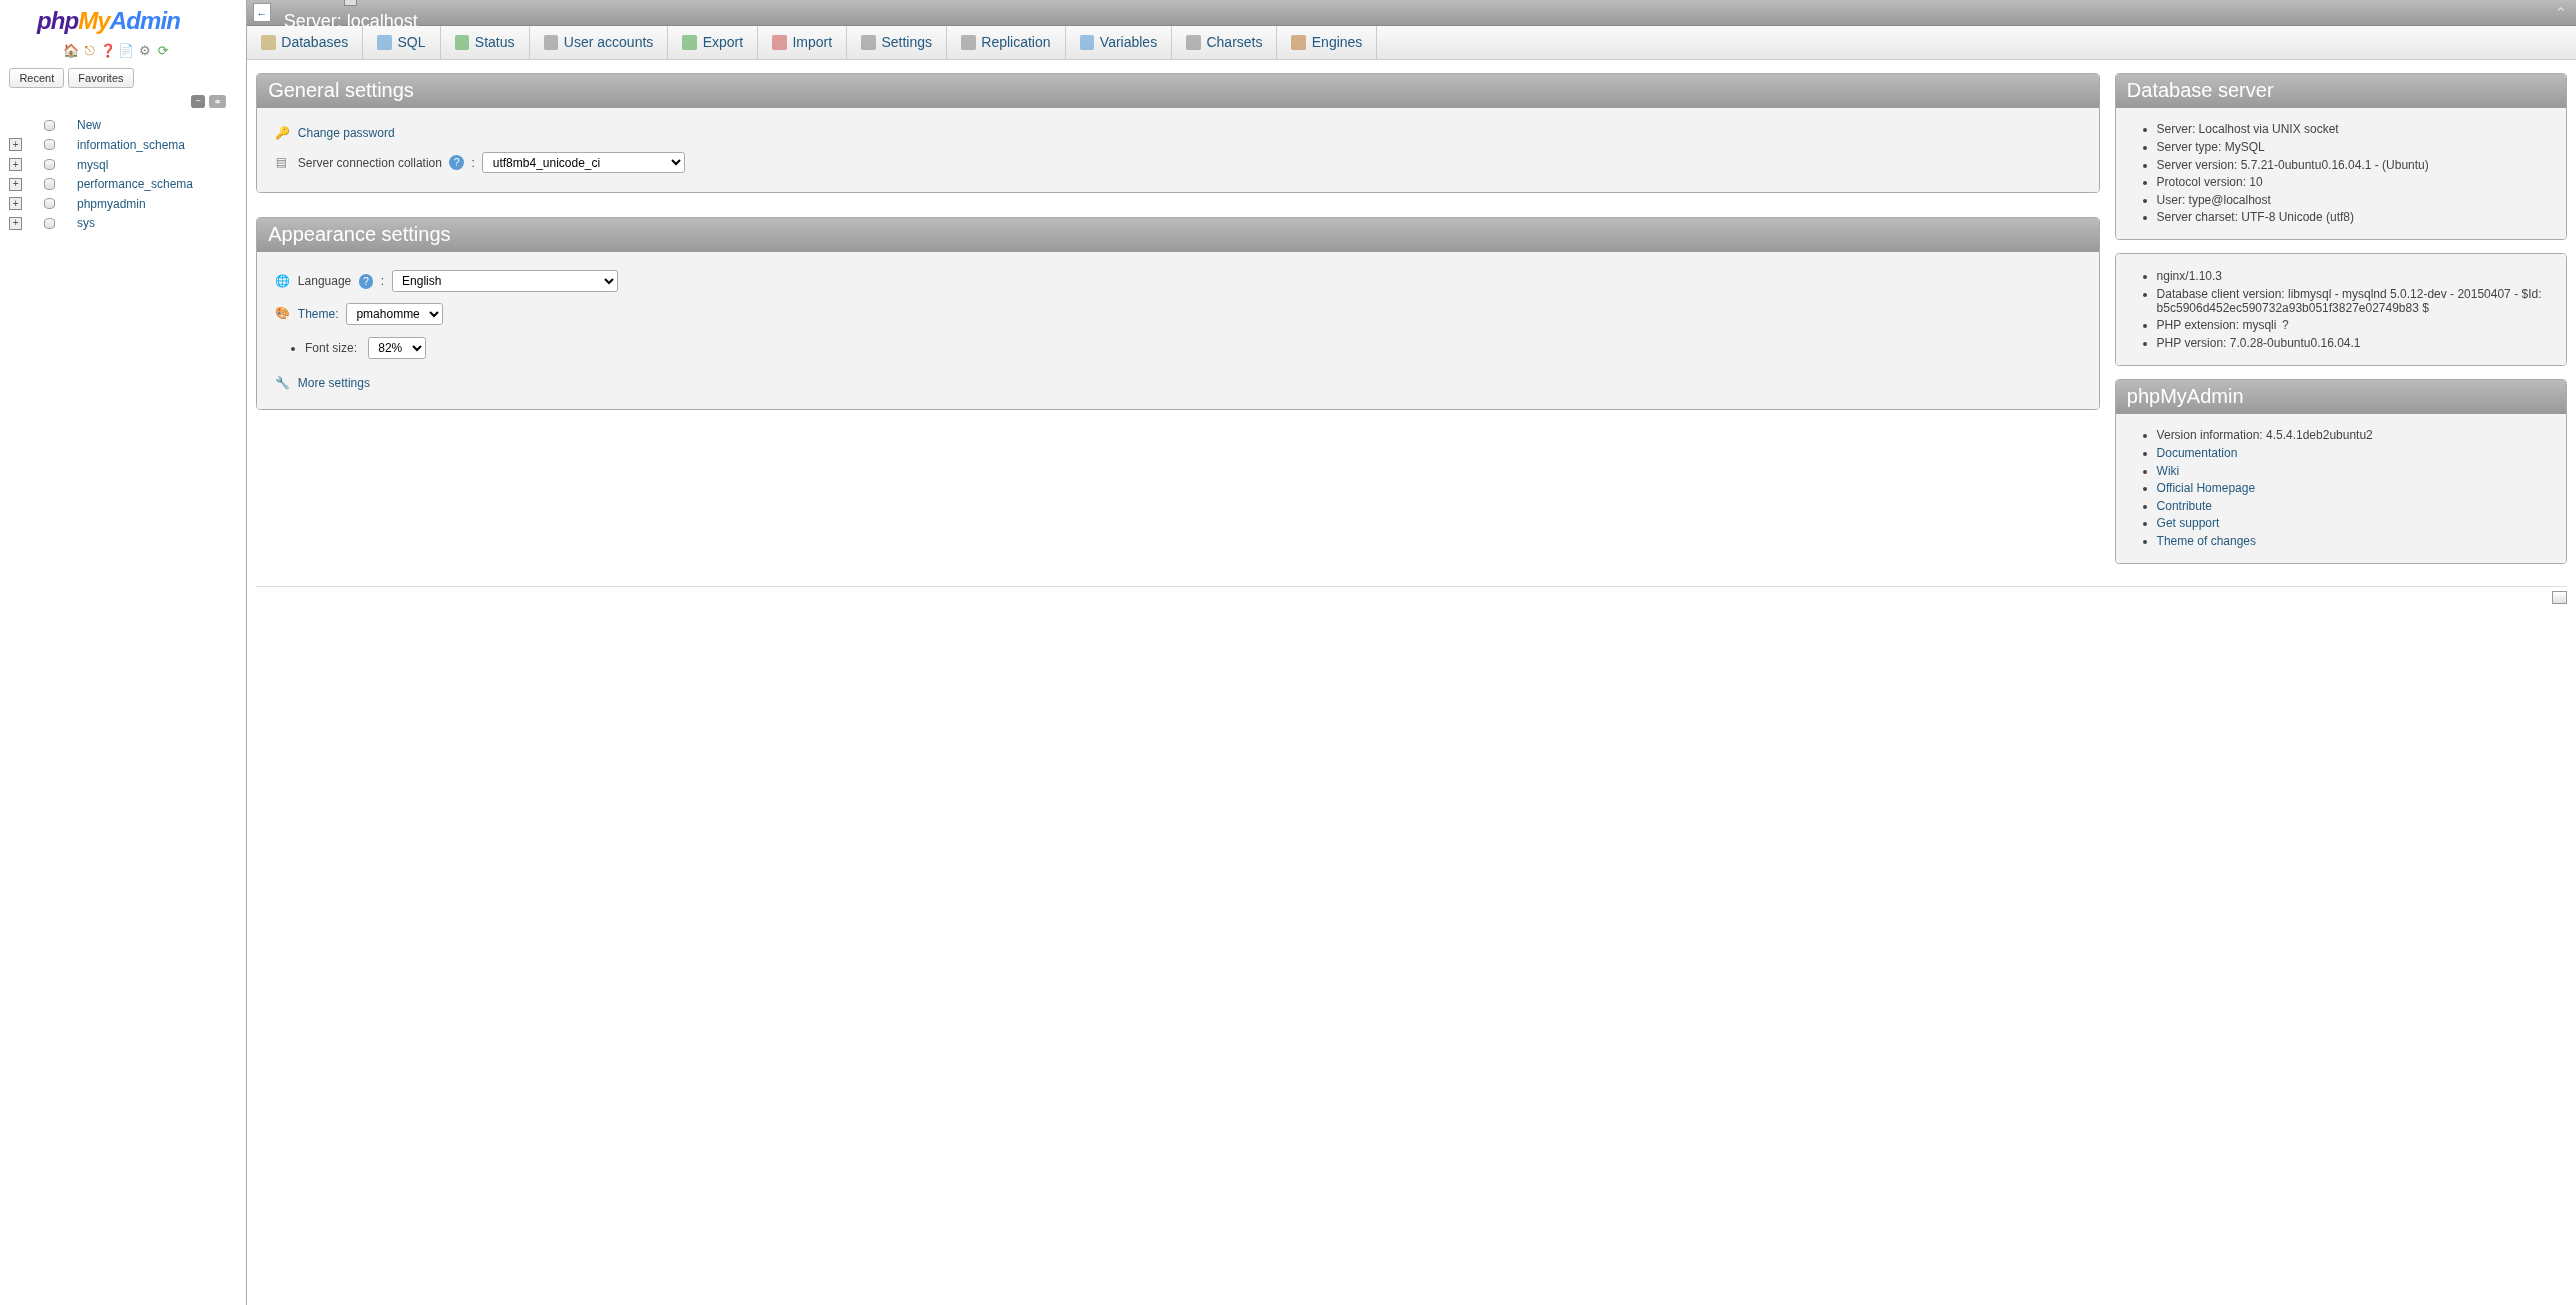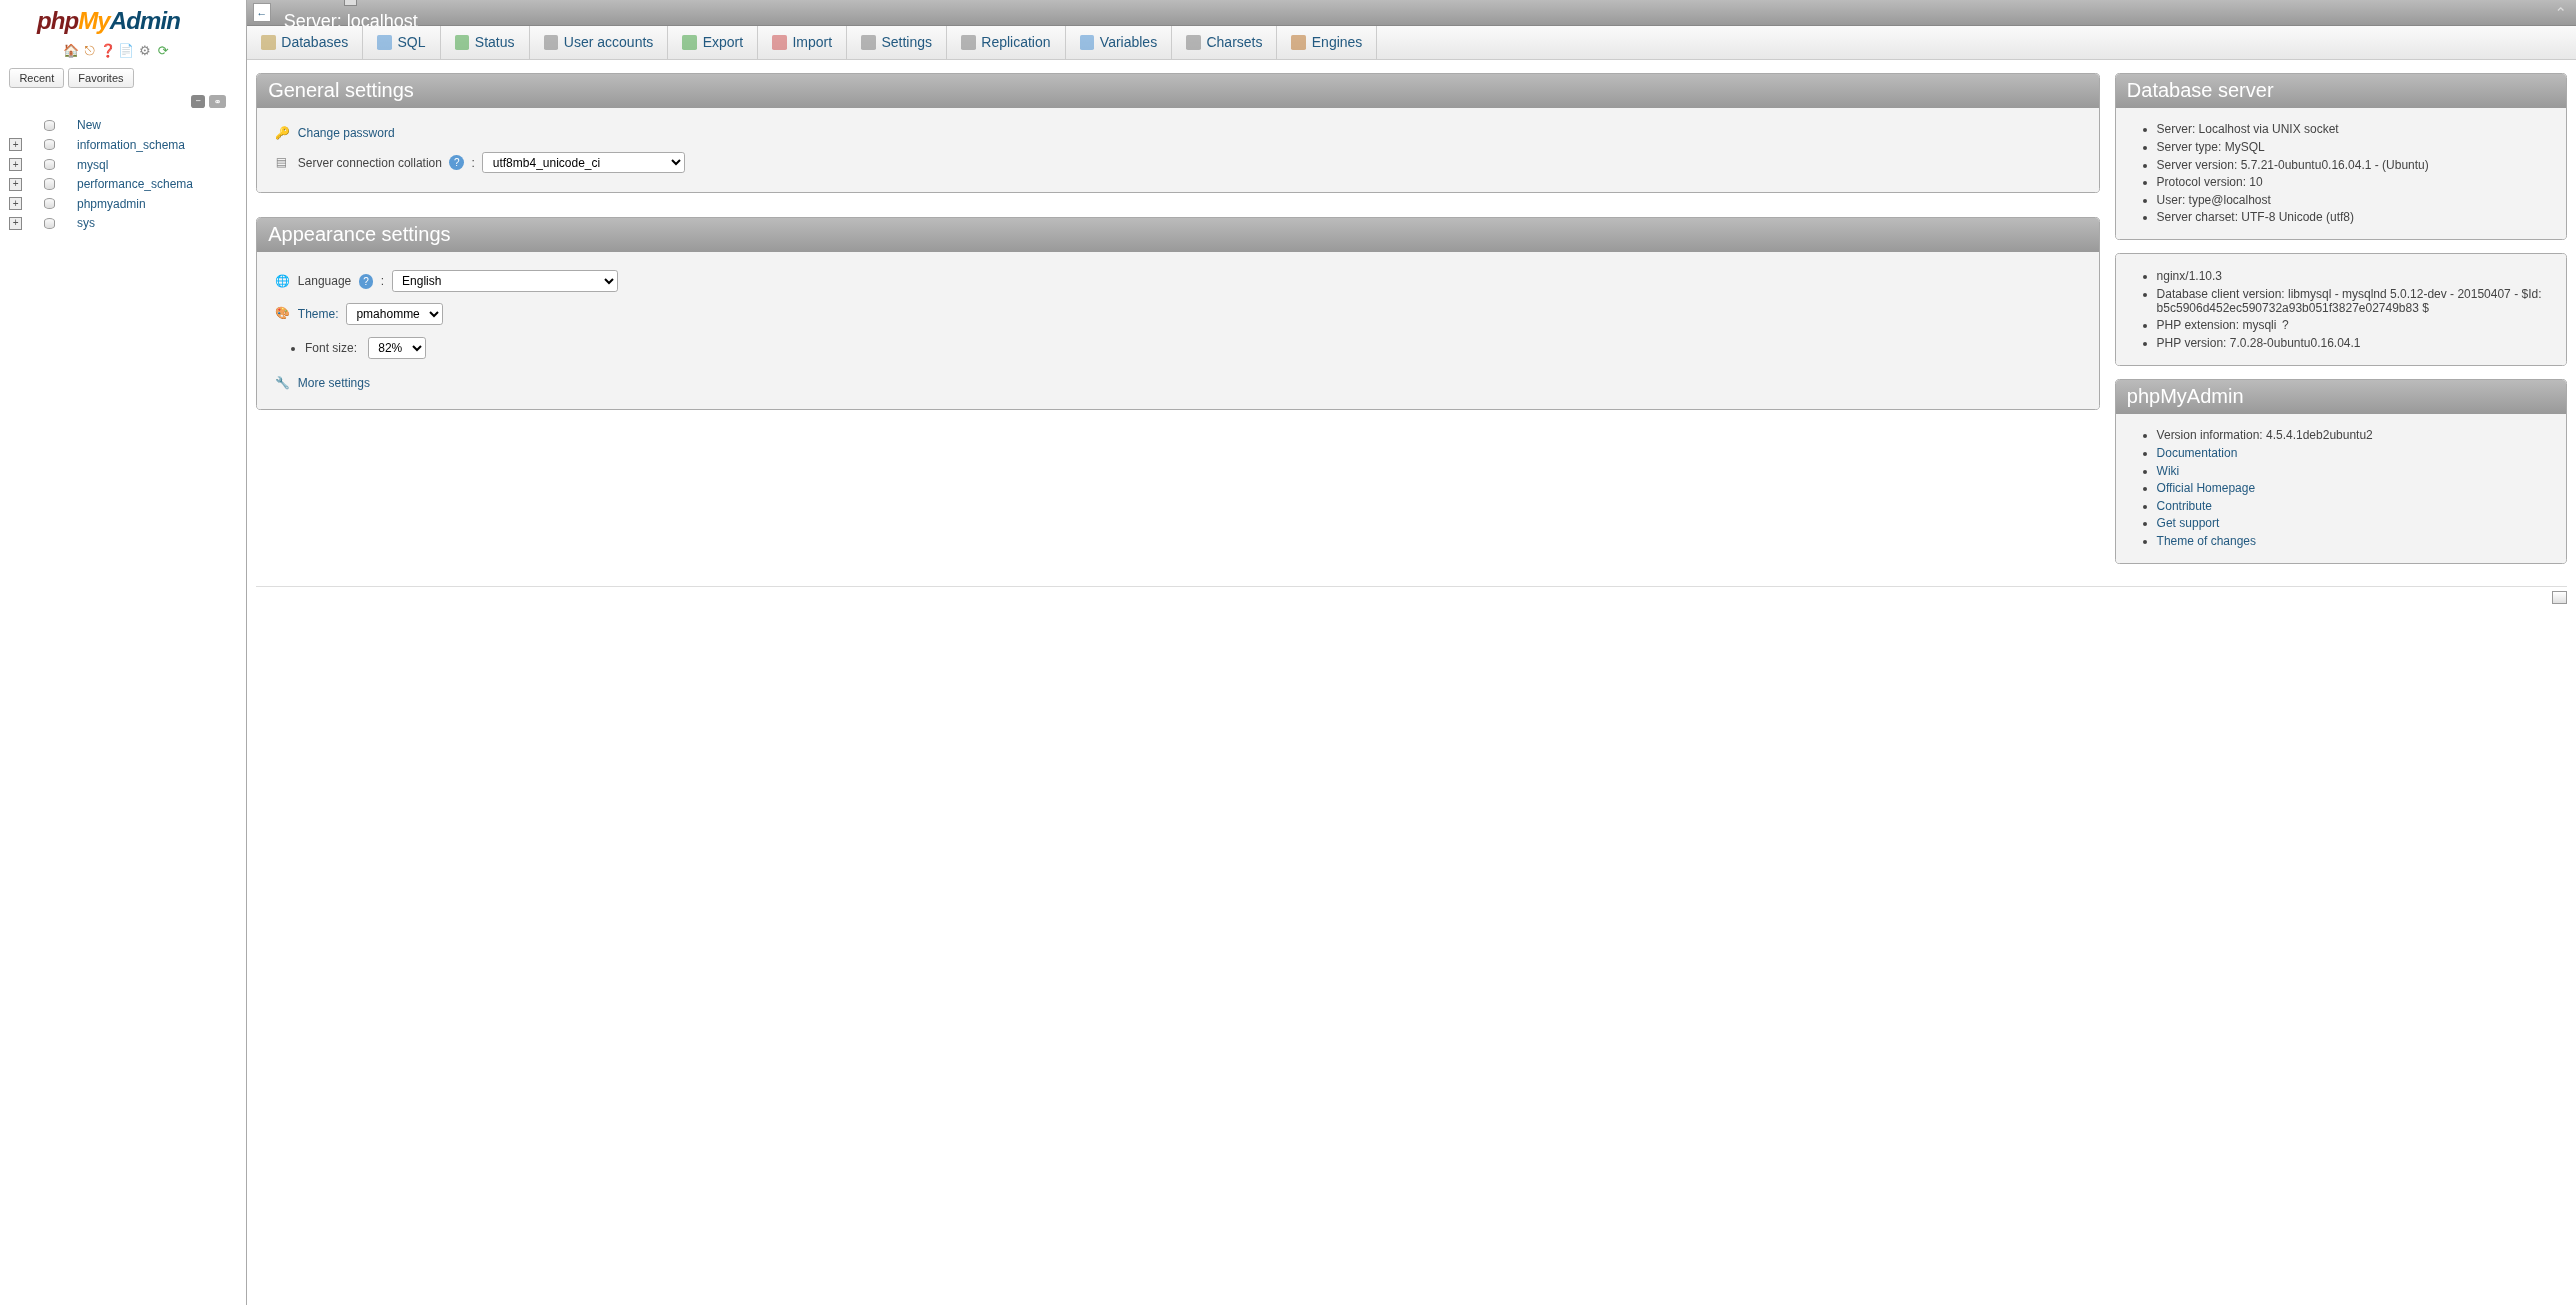--- a/index.html
+++ b/index.html
@@ -1,22 +1,22 @@
 <!DOCTYPE html>
 <html style="font-size:14.8px"><head>
 <meta charset="utf-8">
 <style>
 * { box-sizing: border-box; margin: 0; padding: 0; }
 body { font-family: sans-serif; font-size: 12px; background: #fff; color: #444; overflow: hidden; }
 .container { display: flex; height: 100vh; }
 .sidebar { width: 247px; background: #fff; border-right: 0.9px solid #aaa; display: flex; flex-direction: column; }
 .logo { padding: 7.4px 9.2px 5.5px 37px; font-size: 24px; font-weight: bold; font-style: italic; font-family: Arial, sans-serif; letter-spacing: -0.9px; }
-.logo .php { color: #7f1d1d; margin-top: 48px; }
+.logo .php { color: #4c1d95; margin-top: 48px; }
 .logo .my { color: #ff9900; }
-.logo .admin { color: #0c4a6e; }
+.logo .admin { color: #3b82f6; }
 .toolbar-icons { display: flex; gap: 1.8px; padding: 1.8px 0 5.5px 63px; }
 .toolbar-icons .ticon { width: 16.6px; height: 16.6px; display: inline-flex; align-items: center; justify-content: center; font-size: 13px; cursor: pointer; }
 .tabs-recent { display: flex; padding: 3.7px 9.2px 5.5px 9.2px; gap: 3.7px; }
 .tab-btn { border: 0.9px solid #bbb; background: linear-gradient(#fff,#eee); padding: 2.8px 9.2px; border-radius: 2.8px; font-size: 11px; cursor: pointer; color: #333; }
 .nav-controls { display: flex; justify-content: flex-end; gap: 3.7px; padding: 1.8px 20px 3.7px 9.2px; }
 .nav-controls .nc { background: #888; color: #fff; border-radius: 2.8px; padding: 0.9px 4.6px; font-size: 9.2px; cursor: pointer; }
 .tree { padding: 3.7px 9.2px 9.2px 9.2px; }
 .tree-item { display: flex; align-items: center; gap: 20px; padding: 2.8px 0; font-size: 12px; color: #235a81; cursor: pointer; }
 .tree-item .expand { width: 13px; height: 13px; border: 0.9px solid #888; background: #eee; display: inline-flex; align-items: center; justify-content: center; font-size: 10px; line-height: 1; color: #555; }
 .tree-item.new { color: #235a81; }

